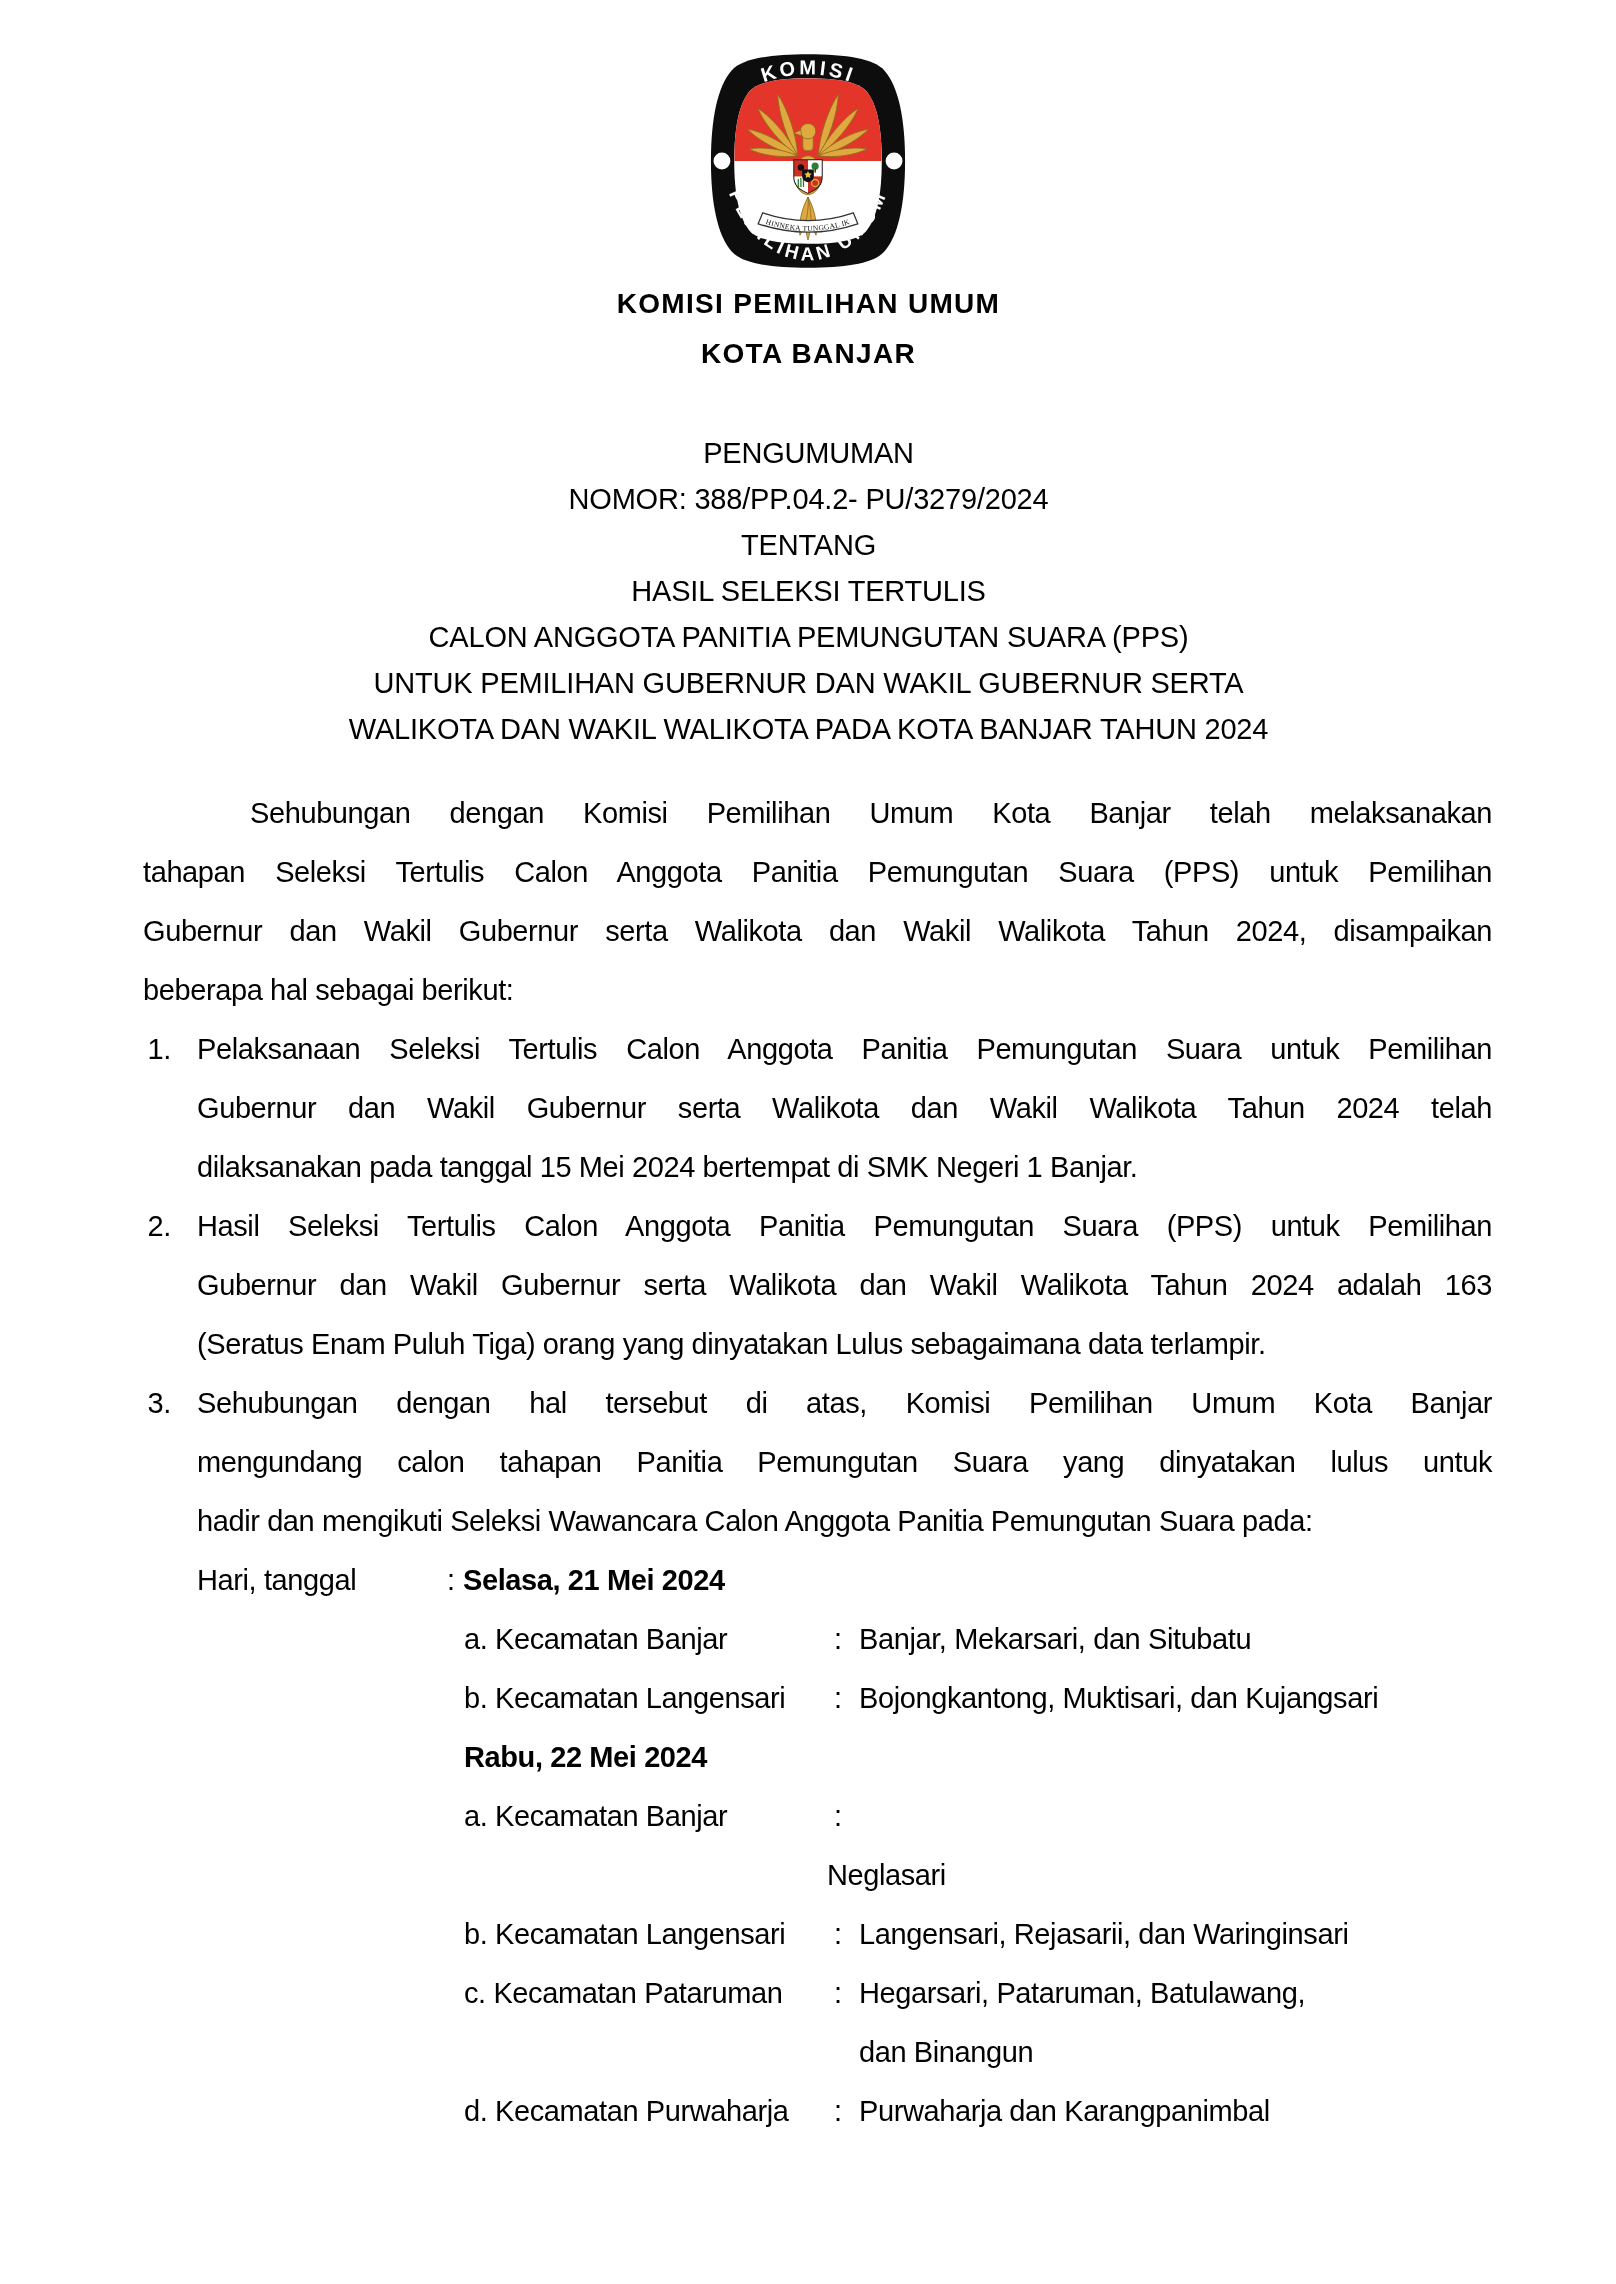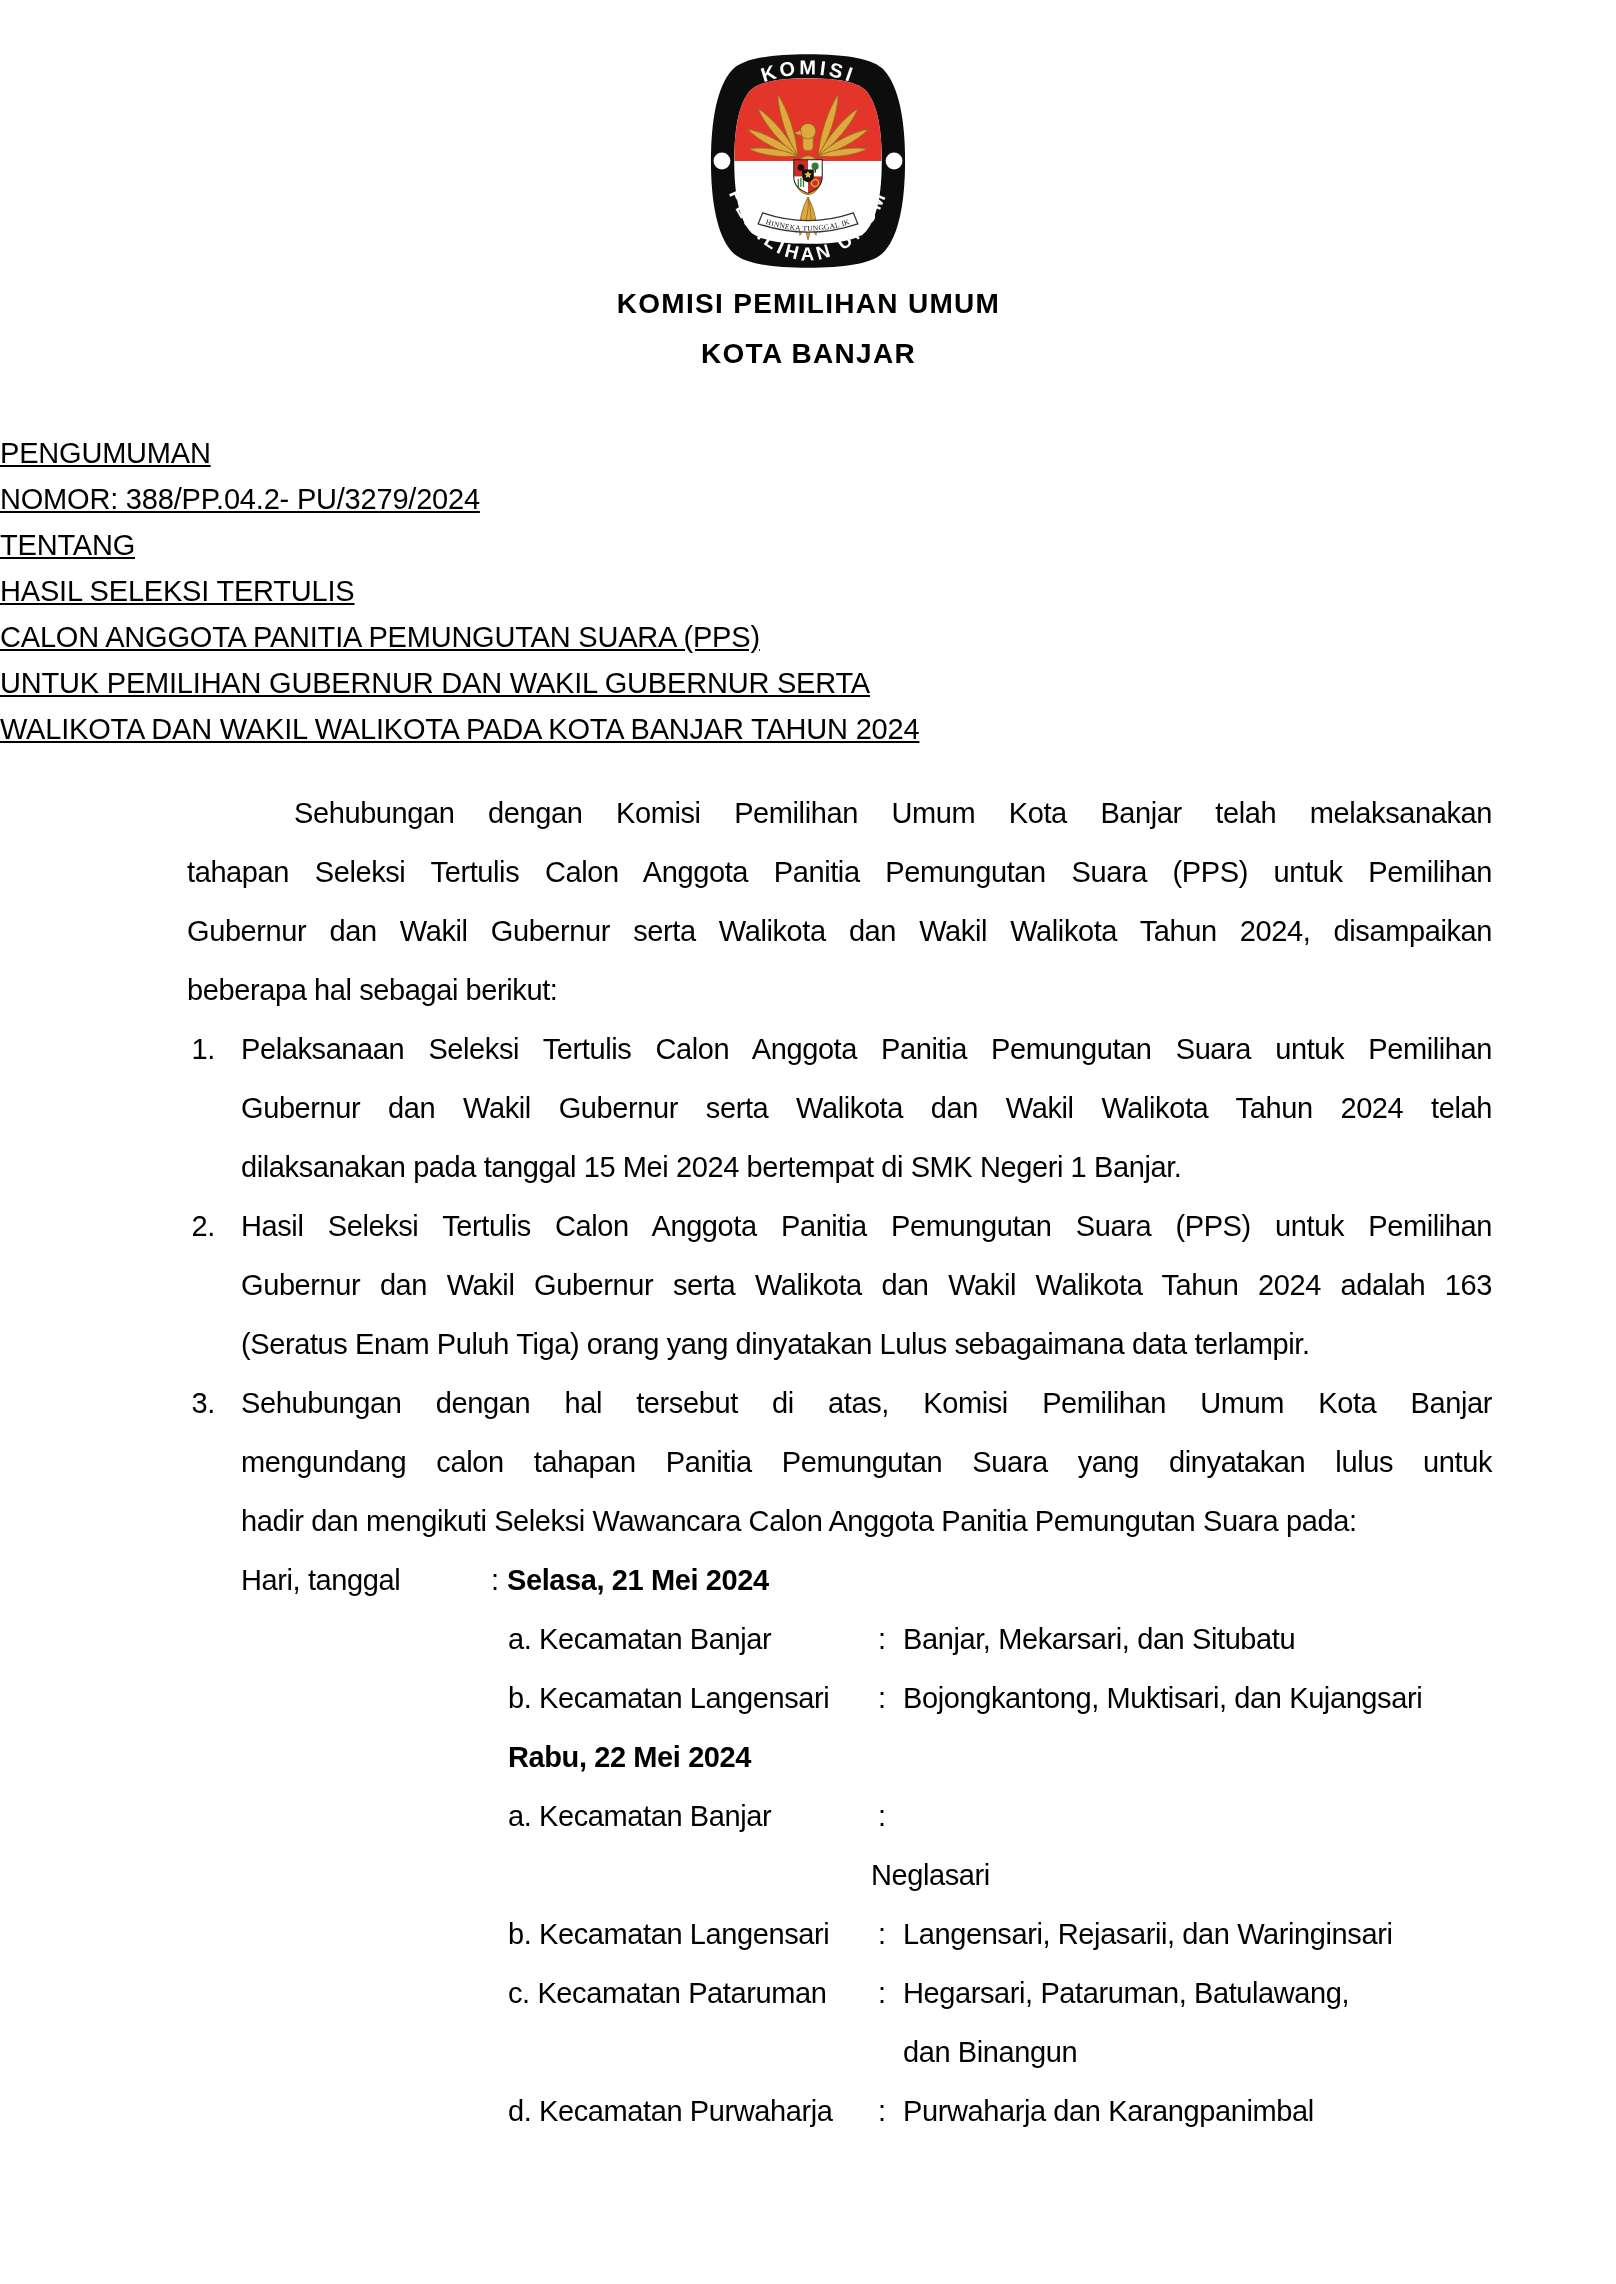--- a/index.html
+++ b/index.html
@@ -16,30 +16,29 @@
   .logo-wrap svg{width:100%;height:100%;display:block;}
   
   .org-header{
     position:absolute;left:0;right:0;top:279px;
     text-align:center;font-weight:bold;font-size:28px;line-height:50px;
     letter-spacing:1.3px;
   }
   
   .title-block{
     position:absolute;left:0;right:0;top:430px;
-    text-align:left;font-size:29px;line-height:46px;
+    text-align:center;font-size:29px;line-height:46px;
     letter-spacing:-0.2px;
-    text-decoration:underline;
   }
   
   .doc-body{
     position:absolute;left:143px;top:784px;width:1349px;
     font-size:29px;line-height:59px;letter-spacing:-0.4px;
   }
-  .ln{position:relative;height:59px;margin-left:44px;}
+  .ln{position:relative;height:59px;}
   .jl{text-align:justify;text-align-last:justify;}
   .indent{text-indent:107px;}
   .num{position:absolute;left:4.6px;top:0;}
   .itx{margin-left:54px;}
   .abs{position:absolute;top:0;white-space:nowrap;text-align:center;}
 </style>
 </head>
 <body>
 
 <div class="page">

